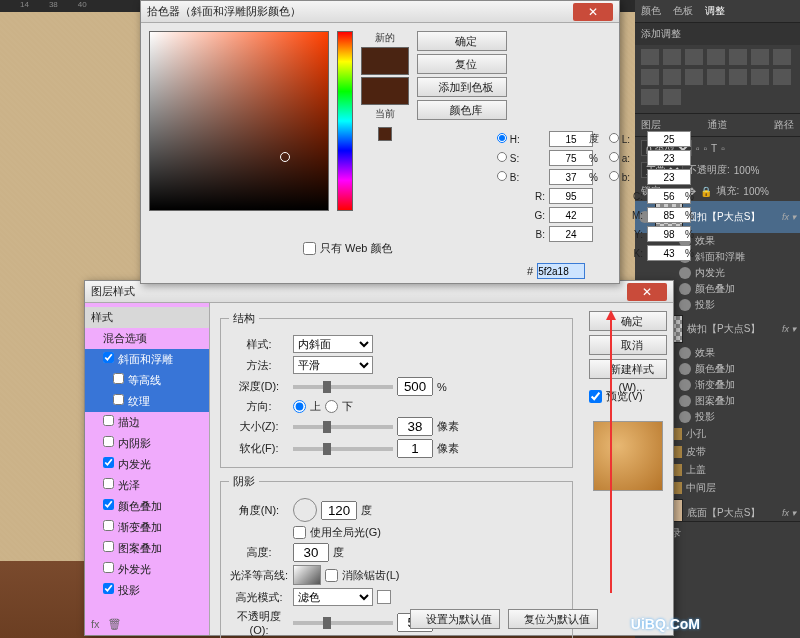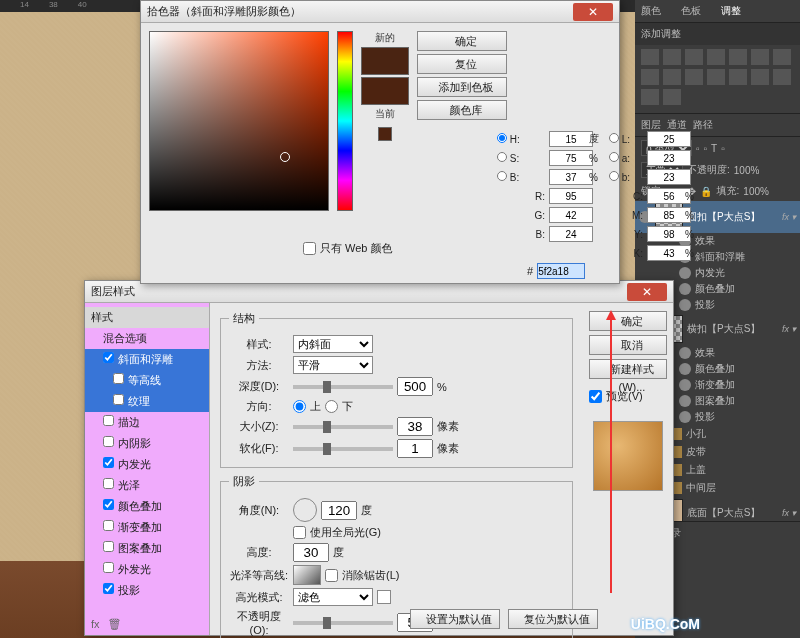--- a/index.html
+++ b/index.html
@@ -64,26 +64,26 @@
 .arrow-red { position:absolute; left:400px; top:10px; width:2px; height:280px; background:#e33; }
 .arrow-red::before { content:""; position:absolute; top:-8px; left:-4px; border:5px solid transparent; border-bottom:10px solid #e33; }
 
 .ls-rbuttons { width:90px; padding:8px 6px; display:flex; flex-direction:column; gap:4px; }
 .ls-rbuttons .pbtn { width:100%; }
 .preview-box { width:70px; height:70px; background: radial-gradient(circle at 35% 35%, #e8b873, #b57428); margin:10px auto; border:1px solid #999; }
 .ls-botbtns { position:absolute; bottom:6px; left:200px; display:flex; gap:8px; }
 
 
 .rpanel { position:absolute; right:0; top:0; width:165px; height:638px; background:#3c3c3c; color:#bbb; font-size:10px; }
-.rtabs { display:flex; gap:20px; padding:4px 6px; border-bottom:1px solid #222; }
+.rtabs { display:flex; gap:12px; padding:4px 6px; border-bottom:1px solid #222; }
 .rtabs span.active { color:#fff; }
 .adj-header { padding:4px 6px; font-size:10px; background:#333; }
 .adj-icons { display:flex; flex-wrap:wrap; gap:4px; padding:4px 6px; }
 .adj-icons span { width:18px; height:16px; background:#555; display:inline-block; }
-.layer-tabs { display:flex; gap:6px; padding:4px 6px; border-top:1px solid #222; border-bottom:1px solid #222; margin-top:4px;}
+.layer-tabs { display:flex; gap:6px; padding:4px 6px; border-top:1px solid #222; border-bottom:1px solid #222; margin-top:4px;justify-content:space-between;}
 .layer-ctrl { padding:3px 6px; display:flex; gap:4px; align-items:center; }
 .layer-ctrl select { background:#333; color:#ccc; border:1px solid #555; font-size:10px; height:16px; }
 .lock-row { padding:3px 6px; display:flex; gap:4px; align-items:center; }
 .llist { height:320px; overflow:hidden; }
 .lrow { display:flex; align-items:center; gap:4px; padding:2px 4px; }
 .lrow.sel { background:#4a6a8a; color:#fff; }
 .eye { width:12px; height:12px; background:#888; border-radius:50%; flex-shrink:0; }
 .thumb { width:28px; height:28px; background:#d4b896; border:1px solid #222; flex-shrink:0; }
 .thumb.checker { background: repeating-conic-gradient(#888 0 25%, #ccc 0 50%) 0 0/8px 8px; }
 .lrow .nm { flex:1; font-size:10px; white-space:nowrap; overflow:hidden; }

